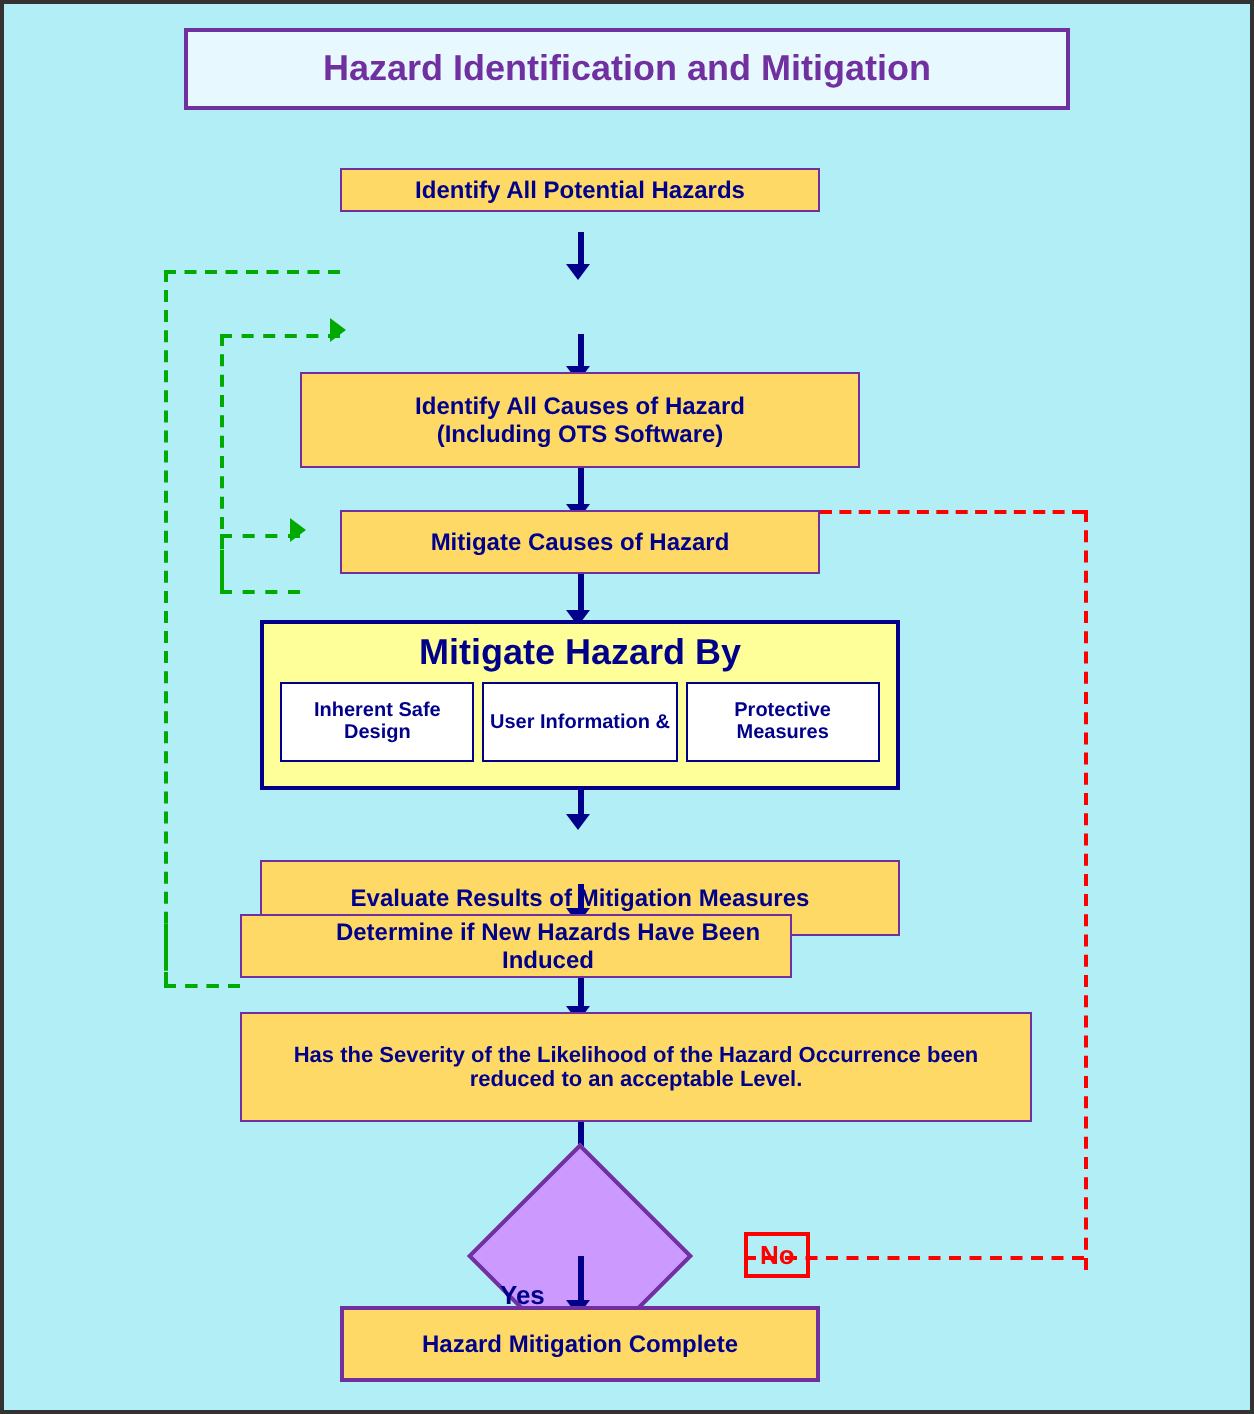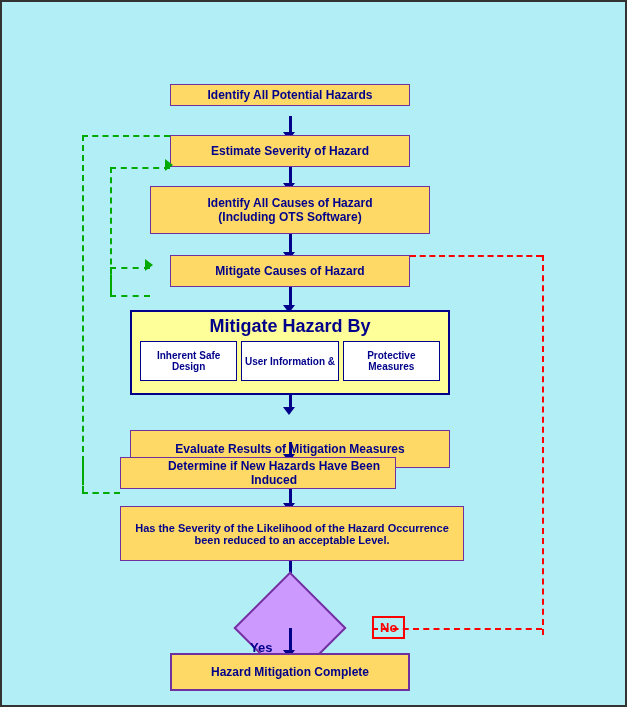--- a/index.html
+++ b/index.html
@@ -123,31 +123,31 @@
       font-weight: bold;
       color: red;
       background: #b2eef5;
     }
   </style>
 </head>
 <body>
 
 <div class="page-container">
 
+  <div class="title-box">
+    <span>Hazard Identification and Mitigation</span>
+  </div>
 
   <div class="flow-box" style="left:168px; top:82px; width:240px; height:22px;">
     <span>Identify All Potential Hazards</span>
   </div>
 
   <div class="arrow arrow-down" style="left:287px; top:114px; height:20px;"></div>
   <div class="arrowhead-down" style="left:281px; top:130px;"></div>
 
-  <div class="flow-box" style="left:168px; top:133px; width:240px; height:32px;">
-    <span>Estimate Severity of Hazard</span>
-  </div>
 
   <div class="arrow arrow-down" style="left:287px; top:165px; height:20px;"></div>
   <div class="arrowhead-down" style="left:281px; top:181px;"></div>
 
   <div class="flow-box" style="left:148px; top:184px; width:280px; height:48px;">
     <span style="white-space:pre-line;">Identify All Causes of Hazard
 (Including OTS Software)</span>
   </div>
 
   <div class="arrow arrow-down" style="left:287px; top:232px; height:22px;"></div>
@@ -187,21 +187,21 @@
   <div class="arrow arrow-down" style="left:287px; top:440px; height:16px;"></div>
   <div class="arrowhead-down" style="left:281px; top:452px;"></div>
 
   <div class="flow-box" style="left:118px; top:455px; width:276px; height:32px;padding-left:32px;">
     <span>Determine if New Hazards Have Been Induced</span>
   </div>
 
   <div class="arrow arrow-down" style="left:287px; top:487px; height:18px;"></div>
   <div class="arrowhead-down" style="left:281px; top:501px;"></div>
 
-  <div class="flow-box" style="left:118px; top:504px; width:344px; height:55px;">
+  <div class="flow-box" style="left:118px; top:504px; width:396px; height:55px;">
     <span style="font-size:11px; padding:0 8px;">Has the Severity of the Likelihood of the Hazard Occurrence been reduced to an acceptable Level.</span>
   </div>
 
   <div class="arrow arrow-down" style="left:287px; top:559px; height:28px;"></div>
   <div class="arrowhead-down" style="left:281px; top:583px;"></div>
 
   <div class="diamond" style="left:248px; top:586px;"></div>
 
   <div class="yes-label" style="left:248px; top:638px;">
     <span>Yes</span>

